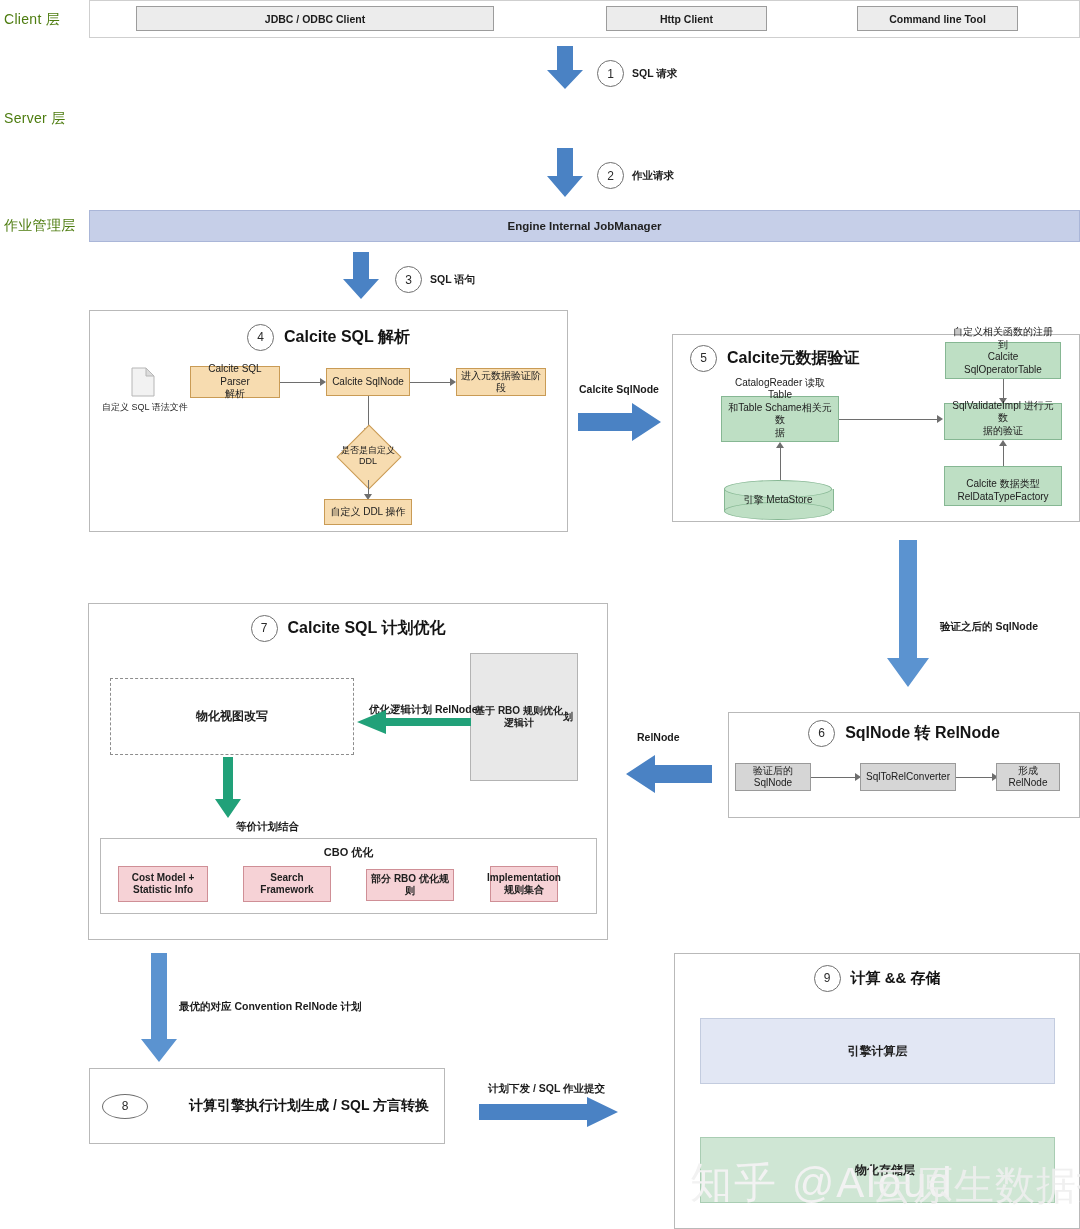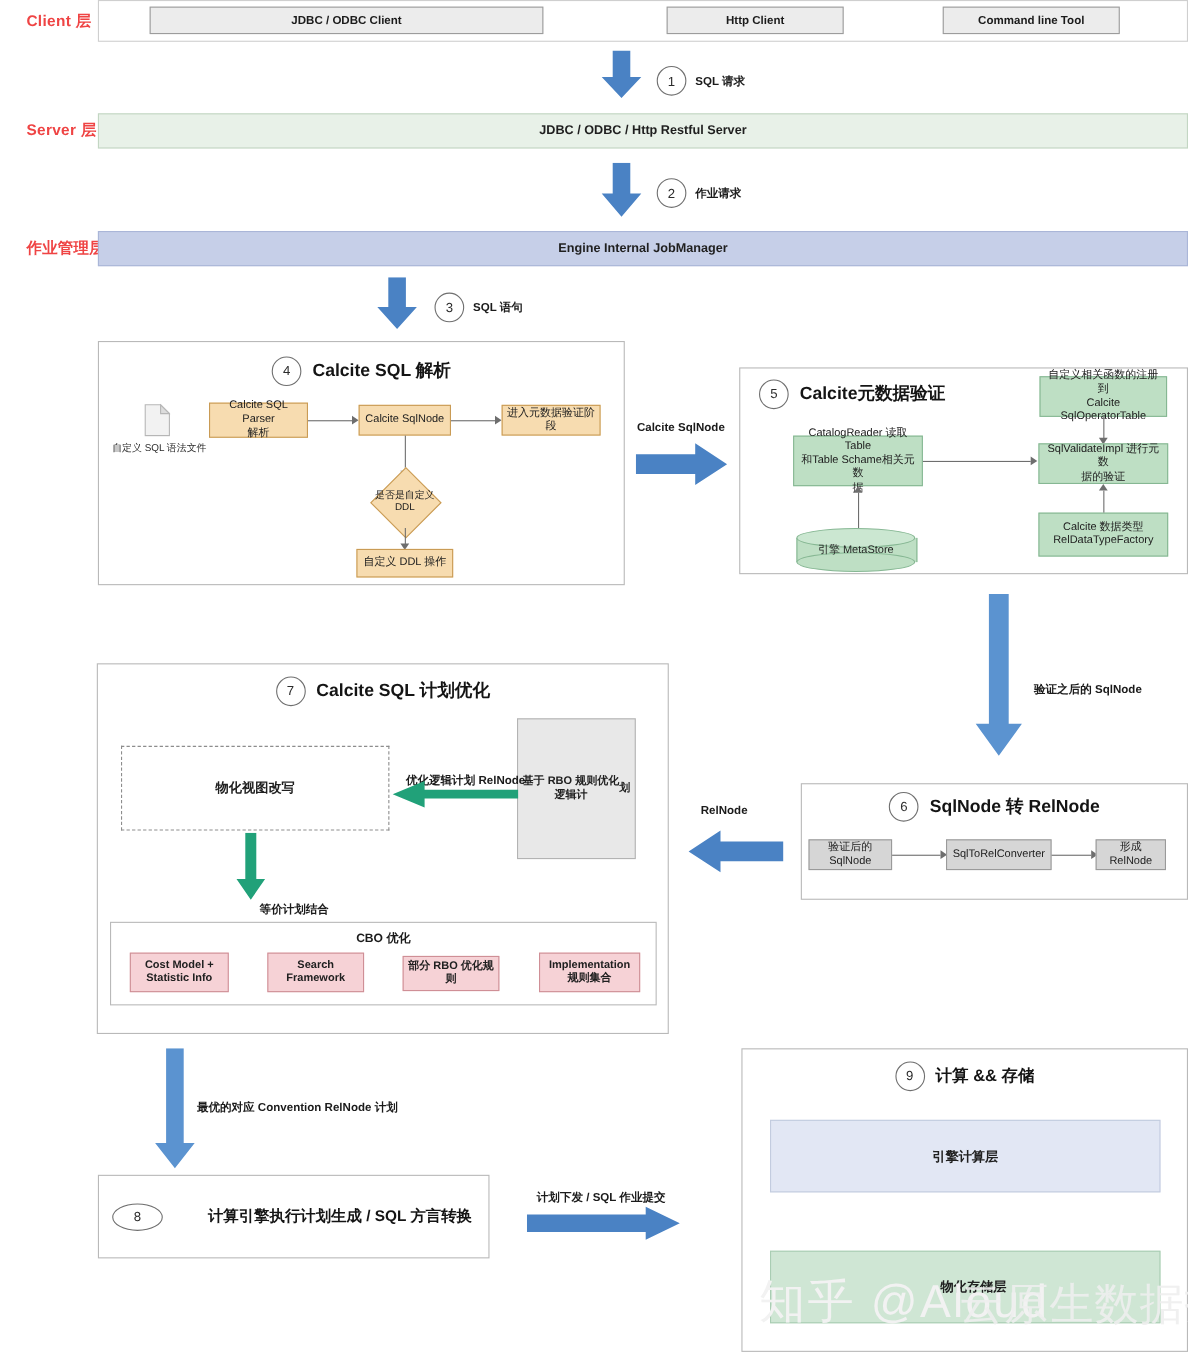--- a/index.html
+++ b/index.html
@@ -12,25 +12,25 @@
     position:relative;
     width:1080px;
     height:1229px;
     overflow:hidden;
     background:#fff;
   }
   .abs{position:absolute;box-sizing:border-box;}
 
   
   .stage-label{
-    font-weight:bold;
+    font-weight:normal;
     font-size:14px;
-    color:#ef4444;
+    color:#4d7c0f;
     letter-spacing:.3px;
-    display:flex;align-items:center;margin-left:20px;
+    display:flex;align-items:center;
   }
 
   
   .band{
     border:1px solid #cfcfcf;
     display:flex;align-items:center;justify-content:center;
     font-size:11.5px;font-weight:bold;color:#1f1f1f;
   }
   .band-client{background:#ffffff;}
   .band-server{background:#e8f1e8;border-color:#c3d6c3;}
@@ -62,21 +62,21 @@
   .step-circle.oval{width:44px;height:23px;border-radius:50%;}
 
   
   .node{
     display:flex;align-items:center;justify-content:center;
     text-align:center;line-height:1.25;
     font-size:10px;color:#202020;
     padding:2px 4px;
   }
   .node-orange{background:#f7dcb0;border:1px solid #c99b55;}
-  .node-green{background:#bedfc4;border:1px solid #86b793;}
+  .node-green{background:#bedfc4;border:1px solid #86b793;justify-content:flex-end;}
   .node-grey{background:#d6d6d6;border:1px solid #9a9a9a;}
   .node-greylt{background:#e8e8e8;border:1px solid #b3b3b3;}
   .node-pink{background:#f6d2d6;border:1px solid #cf8f96;font-weight:bold;}
   .node-lav{background:#e2e7f4;border:1px solid #c3ccdf;font-weight:bold;font-size:12px;}
   .node-mint{background:#cfe6d4;border:1px solid #a9cdb3;font-weight:bold;font-size:12px;}
   .node-dashed{border:1px dashed #8d8d8d;background:#fff;font-weight:bold;font-size:12px;}
 
   .diamond-wrap{position:absolute;}
   .diamond{
     width:100%;height:100%;
@@ -153,21 +153,20 @@
   <div class="abs client-chip" style="left:857px;top:6px;width:161px;height:25px;">Command line Tool</div>
 
   <svg class="abs" style="left:546px;top:46px;width:38px;height:44px;" viewBox="0 0 38 44">
     <polygon class="arrow-blue" points="11,0 27,0 27,24 37,24 19,43 1,24 11,24"></polygon>
   </svg>
   <div class="abs flow-label" style="left:597px;top:60px;">
     <span class="step-circle">1</span>
     <span>SQL 请求</span>
   </div>
 
-  <div class="abs band band-server" style="left:89px;top:103px;width:991px;height:32px;">JDBC / ODBC / Http Restful Server</div>
 
   <svg class="abs" style="left:546px;top:148px;width:38px;height:50px;" viewBox="0 0 38 50">
     <polygon class="arrow-blue" points="11,0 27,0 27,28 37,28 19,49 1,28 11,28"></polygon>
   </svg>
   <div class="abs flow-label" style="left:597px;top:162px;">
     <span class="step-circle">2</span>
     <span>作业请求</span>
   </div>
 
   <div class="abs band band-job" style="left:89px;top:210px;width:991px;height:32px;">Engine Internal JobManager</div>
@@ -325,21 +324,21 @@
     <span>Cost Model +</span>
     <span>Statistic Info</span>
   </div>
   <div class="abs node node-pink" style="left:243px;top:866px;width:88px;height:36px;flex-direction:column;">
     <span>Search</span>
     <span>Framework</span>
   </div>
   <div class="abs node node-pink" style="left:366px;top:869px;width:88px;height:32px;flex-direction:column;">
     <span>部分 RBO 优化规则</span>
   </div>
-  <div class="abs node node-pink" style="left:490px;top:866px;width:92px;height:36px;flex-direction:column;">
+  <div class="abs node node-pink" style="left:490px;top:866px;width:68px;height:36px;flex-direction:column;">
     <span>Implementation</span>
     <span>规则集合</span>
   </div>
 
   <svg class="abs" style="left:140px;top:953px;width:38px;height:110px;" viewBox="0 0 38 110">
     <polygon class="arrow-blue2" points="11,0 27,0 27,86 37,86 19,109 1,86 11,86"></polygon>
   </svg>
   <div class="abs flow-label-plain" style="left:179px;top:1000px;">最优的对应 Convention RelNode 计划</div>
 
   <div class="abs panel" style="left:89px;top:1068px;width:356px;height:76px;"></div>

